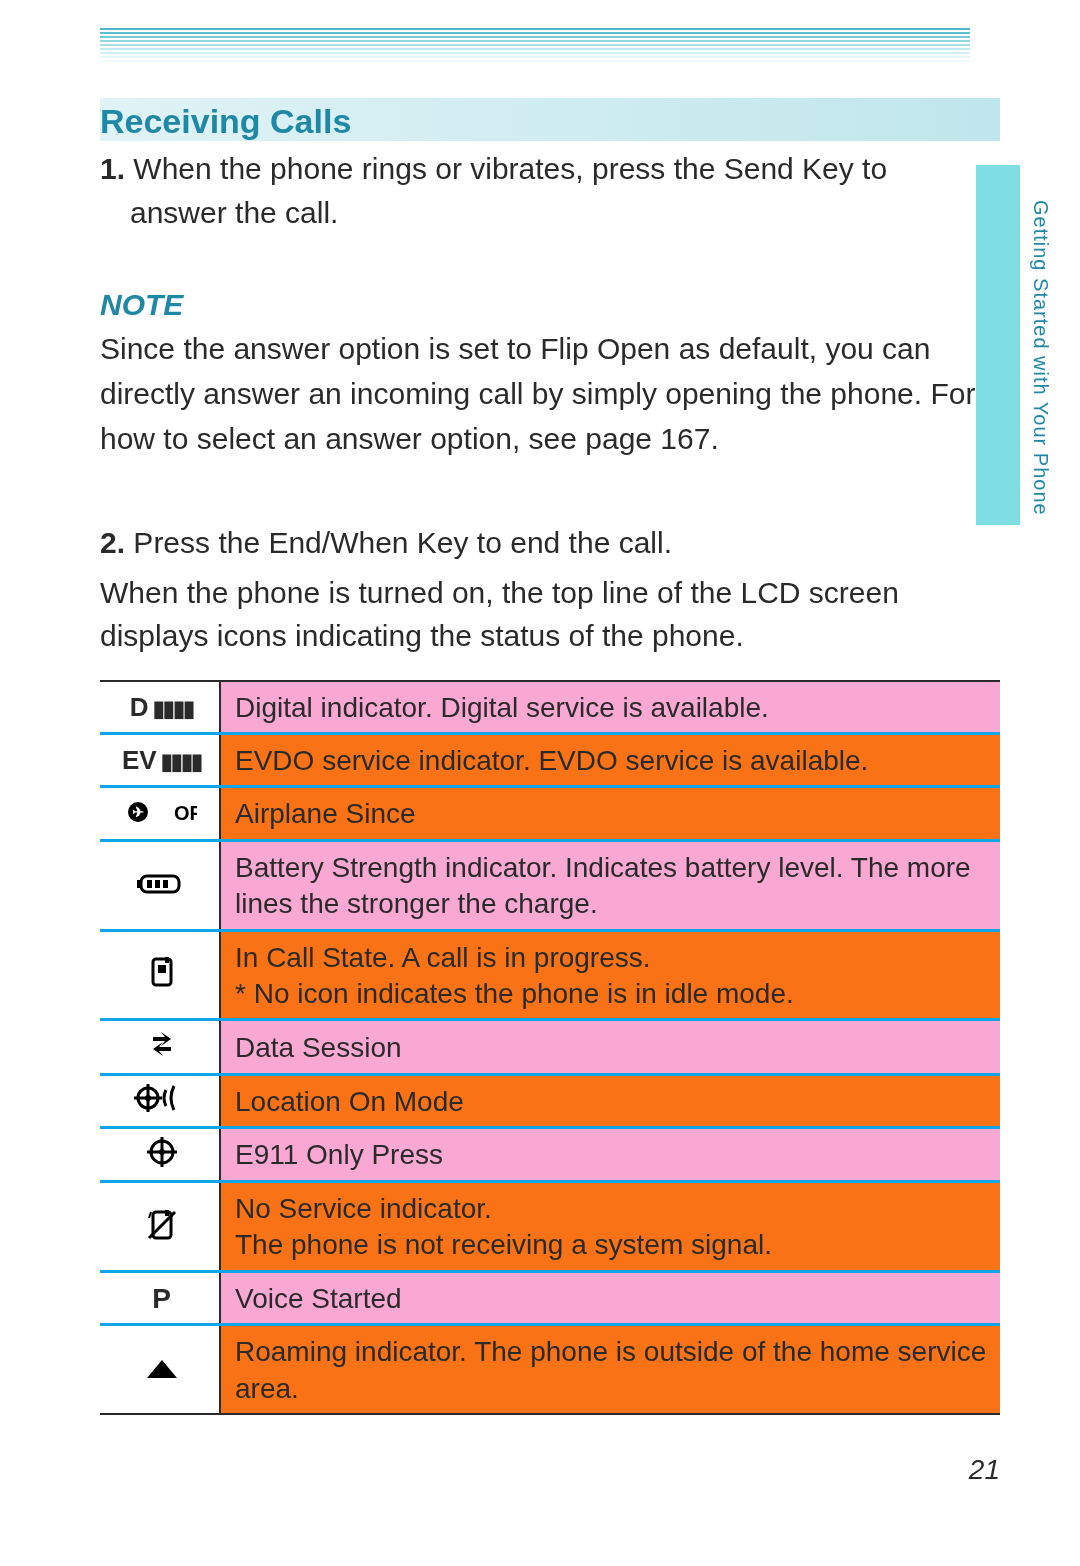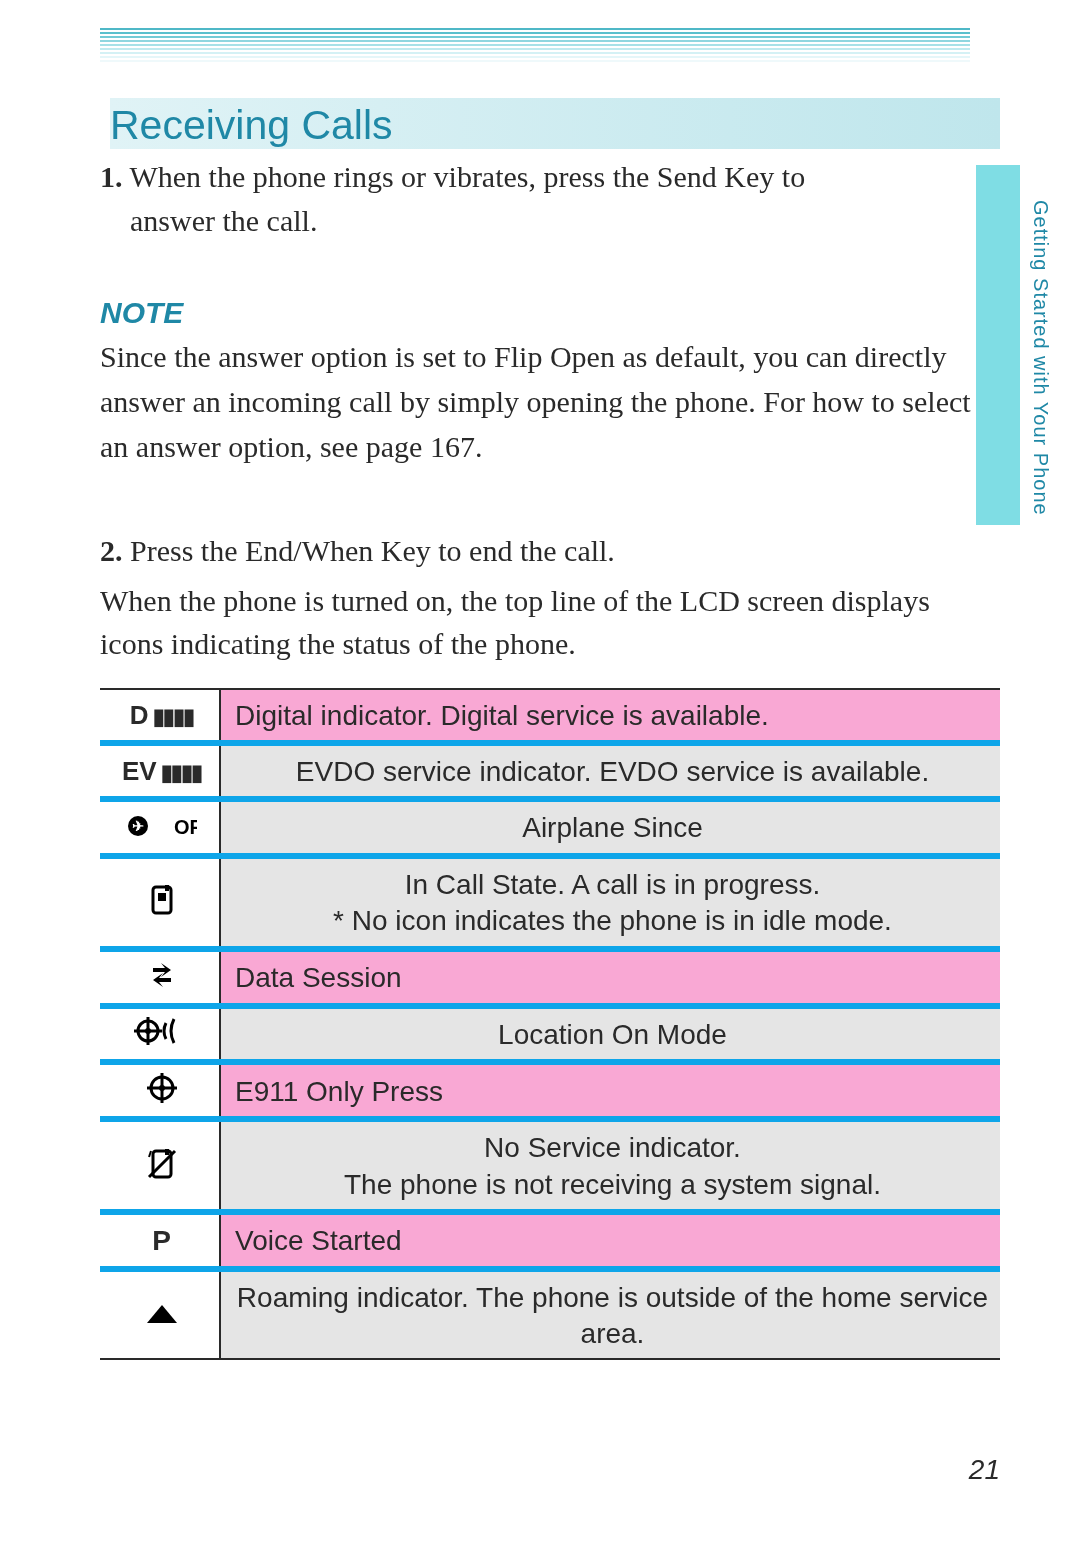--- a/index.html
+++ b/index.html
@@ -34,35 +34,34 @@
       #d4f1f5 24px 26px, #fff 26px 28px,
       #e4f6f9 28px 30px, #fff 30px 32px,
       #eff9fb 32px 34px, #fff 34px 48px
     );
   }
   .content {
     padding: 0 80px 0 100px;
     color: #2a2a2a;
   }
   h2.section {
-    margin: 22px 0 6px 10px;
-    font-size: 41px;
-    font-weight: normal;
+    margin: 22px 0 6px 0;
+    font-size: 34px;
+    font-weight: bold;
     color: #1f88a6;
     background: linear-gradient(to right, #e0f3f6 0%, #bfe6ec 100%);
     padding: 4px 0 0 0;
     line-height: 1.15;
     border-bottom: 0;
   }
   .body-text {
     font-size: 30px;
     line-height: 1.45;
     color: #2a2a2a;
     margin: 6px 0 0 0;
-    font-family: Liberation Serif, serif;
   }
   .step-num {
     font-weight: bold;
     color: #2a2a2a;
   }
   .indent { padding-left: 30px; display:block; }
   .note-label {
     color: #1f88a6;
     font-style: italic;
     font-weight: bold;
@@ -78,37 +77,37 @@
   .intro2 { margin-top: 6px; }
 
   
   table.icon-table {
     margin: 22px 0 0 0;
     width: 100%;
     border-collapse: collapse;
     font-size: 28px;
   }
   table.icon-table td {
-    border-top: 6px solid #0ea5e9;
+    border-top: 3px solid #0ea5e9;
     border-bottom: 2px solid #2a2a2a;
     padding: 8px 10px 6px 14px;
     vertical-align: middle;
     line-height: 1.3;
   }
   table.icon-table tr:first-child td { border-top: 2px solid #2a2a2a; }
   table.icon-table td.icon-cell {
     width: 120px;
     text-align: center;
     border-right: 2px solid #2a2a2a;
     font-weight: bold;
     font-family: Arial, sans-serif;
     background: #fff;
     font-size: 24px;
   }
-  tr.hl td.desc-cell { background: #e5e5e5; text-align: center; }
+  tr.hl td.desc-cell { background: #f97316; }
   tr.plain td.desc-cell { background: #f9a8d4; }
   .bars { letter-spacing: -2px; font-size: 22px; }
 
   
   .side-tab {
     position: absolute;
     top: 165px;
     right: 60px;
     width: 44px;
     height: 360px;
@@ -175,20 +174,30 @@
             <td class="desc-cell">EVDO service indicator. EVDO service is available.</td>
           </tr>
           <tr class="hl">
             <td class="icon-cell"><span class="glyph"><svg width="70" height="26" viewBox="0 0 70 26">
                   <circle cx="11" cy="13" r="10" fill="#000"></circle>
                   <text x="11" y="18" text-anchor="middle" font-size="14" fill="#fff" font-family="Arial" font-weight="bold">✈</text>
                   <text x="47" y="21" font-size="20" fill="#000" font-family="Arial" font-weight="bold">OFF</text>
                 </svg></span></td>
             <td class="desc-cell">Airplane Since</td>
           </tr>
+          <tr class="plain">
+            <td class="icon-cell"><span class="glyph"><svg width="50" height="24" viewBox="0 0 50 24">
+                  <rect x="4" y="4" width="38" height="16" rx="6" ry="6" fill="none" stroke="#000" stroke-width="3"></rect>
+                  <rect x="0" y="8" width="5" height="8" fill="#000"></rect>
+                  <rect x="10" y="8" width="5" height="8" fill="#000"></rect>
+                  <rect x="18" y="8" width="5" height="8" fill="#000"></rect>
+                  <rect x="26" y="8" width="5" height="8" fill="#000"></rect>
+                </svg></span></td>
+            <td class="desc-cell">Battery Strength indicator. Indicates battery level. The more lines the stronger the charge.</td>
+          </tr>
           <tr class="hl">
             <td class="icon-cell"><span class="glyph"><svg width="26" height="30" viewBox="0 0 26 30">
                   <rect x="4" y="2" width="18" height="26" rx="3" fill="none" stroke="#000" stroke-width="3"></rect>
                   <rect x="9" y="8" width="8" height="8" fill="#000"></rect>
                   <rect x="16" y="0" width="4" height="6" fill="#000"></rect>
                 </svg></span></td>
             <td class="desc-cell">In Call State. A call is in progress.<br>* No icon indicates the phone is in idle mode.</td>
           </tr>
           <tr class="plain">
             <td class="icon-cell"><span class="glyph"><svg width="26" height="30" viewBox="0 0 26 30">

